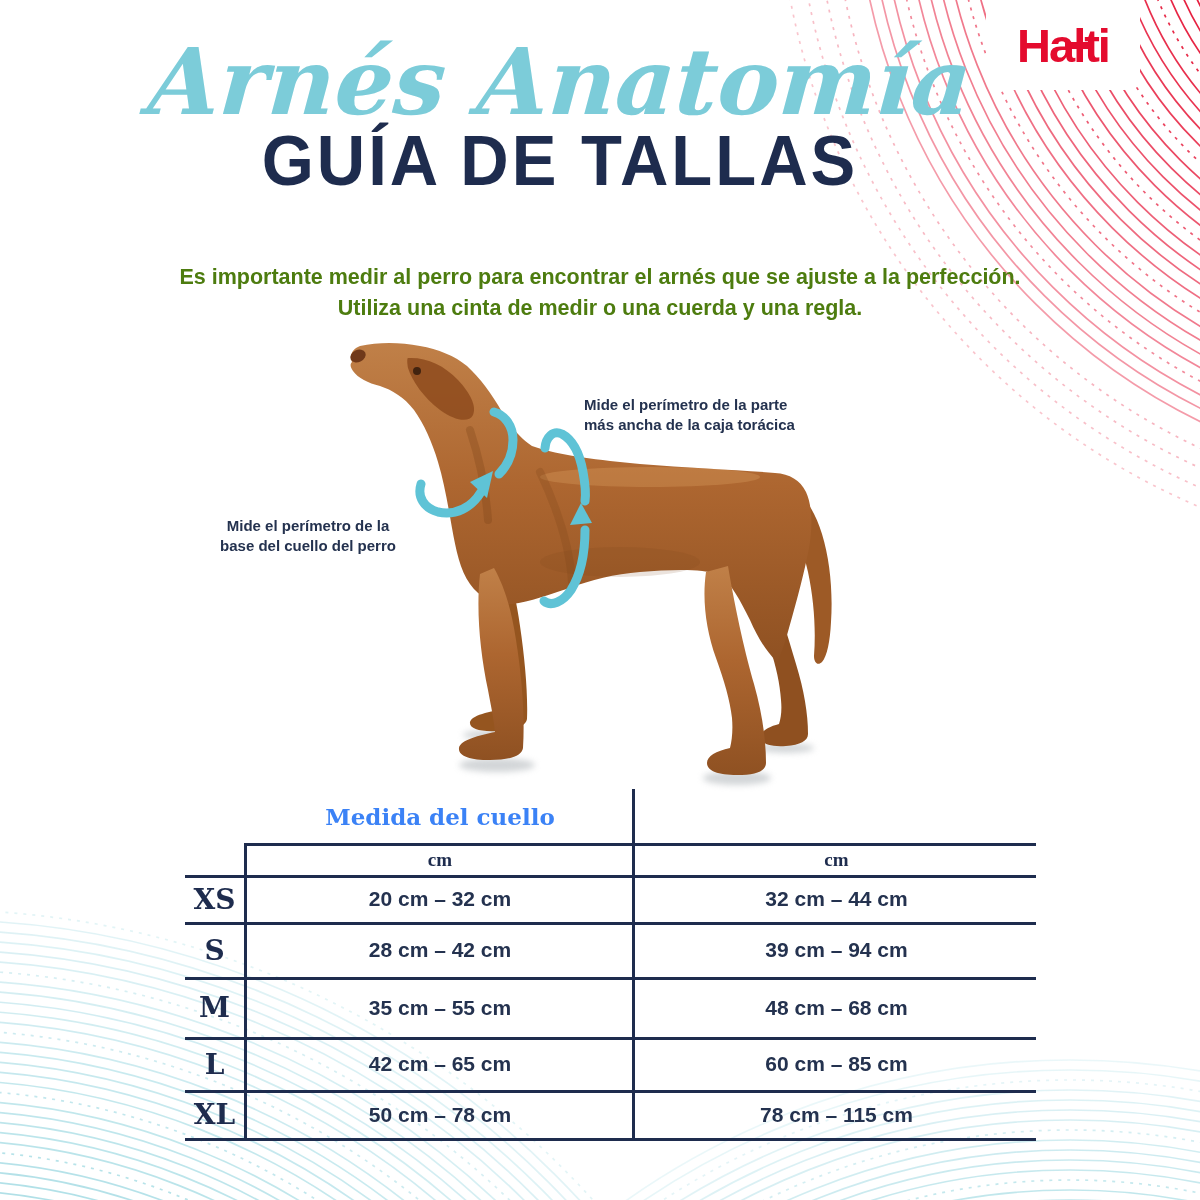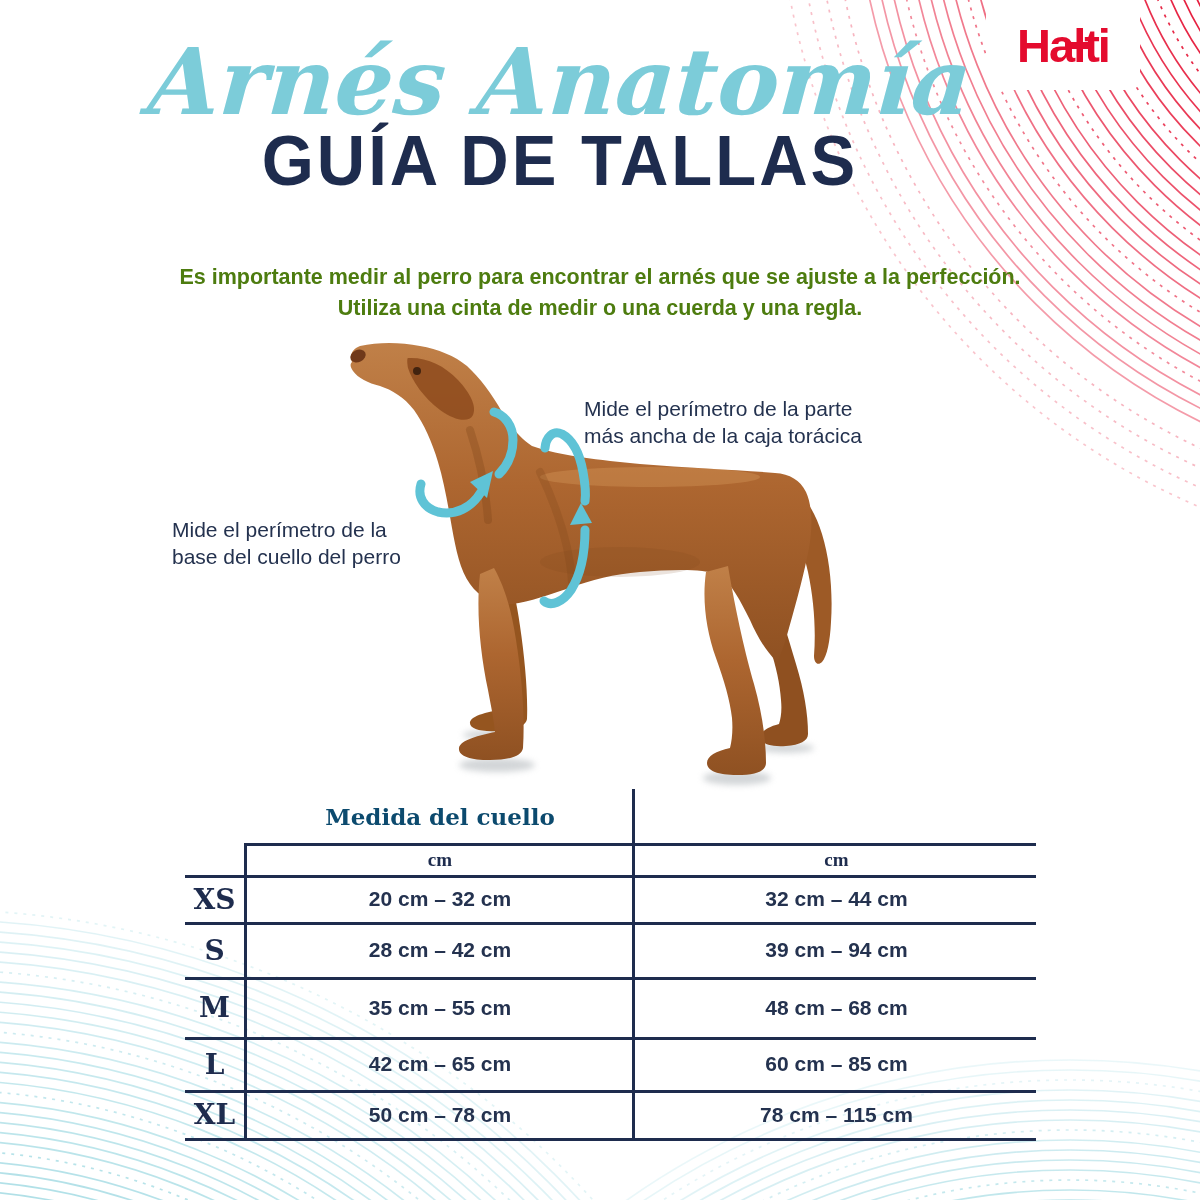--- a/index.html
+++ b/index.html
@@ -15,29 +15,29 @@
   
   .titles{position:absolute;left:0;top:34px;width:1120px;text-align:center;z-index:2;}
   .script-title{font-family:"DejaVu Serif","Liberation Serif",serif;font-style:italic;font-weight:bold;
                 font-size:92px;line-height:1.05;color:#7cccd9;transform:skewX(-4deg);}
   .main-title{font-family:"Liberation Sans",sans-serif;font-weight:bold;font-size:67px;line-height:1.0;
               letter-spacing:3px;color:#1e2c4e;margin-top:-4px;transform:scaleY(1.04);}
   
   .intro{position:absolute;left:0;top:262px;width:1200px;text-align:center;z-index:2;
          font-size:21.5px;font-weight:bold;line-height:1.45;color:#4d7c0f;}
   
-  .note{position:absolute;z-index:3;font-size:21px;font-weight:400;line-height:1.3;color:#24324f;}
+  .note{position:absolute;z-index:3;font-size:15px;font-weight:700;line-height:1.3;color:#24324f;}
   .chest-note{left:584px;top:395px;text-align:left;}
-  .neck-note{left:172px;top:516px;width:272px;}
+  .neck-note{left:172px;top:516px;width:272px;text-align:center;}
   .dog-svg{position:absolute;left:300px;top:335px;width:720px;height:460px;z-index:1;}
   
   .size-table{position:absolute;left:185px;top:789px;width:851px;height:355px;z-index:2;}
   .tline{position:absolute;background:#1e2c4e;}
   .cell{position:absolute;display:flex;align-items:center;justify-content:center;}
-  .th{font-family:"DejaVu Serif","Liberation Serif",serif;font-weight:bold;font-size:23px;color:#0c4a6e;}
+  .th{font-family:"DejaVu Serif","Liberation Serif",serif;font-weight:bold;font-size:23px;color:#3b82f6;}
   .tcm{font-family:Liberation Serif, serif;font-weight:bold;font-size:19px;color:#1e2c4e;}
   .tsize{font-family:"DejaVu Serif","Liberation Serif",serif;font-weight:bold;font-size:28px;color:#1e2c4e;}
   .tval{font-size:21px;font-weight:600;color:#24324f;}
   .col-size{left:0;width:59px;}
   .col-neck{left:61px;width:388px;}
   .col-chest{left:452px;width:399px;}
   .row-hdr{top:0;height:54px;}
   .row-cm{top:56px;height:29px;}
   .row-0{top:88px;height:44px;}
   .row-1{top:135px;height:52px;}

